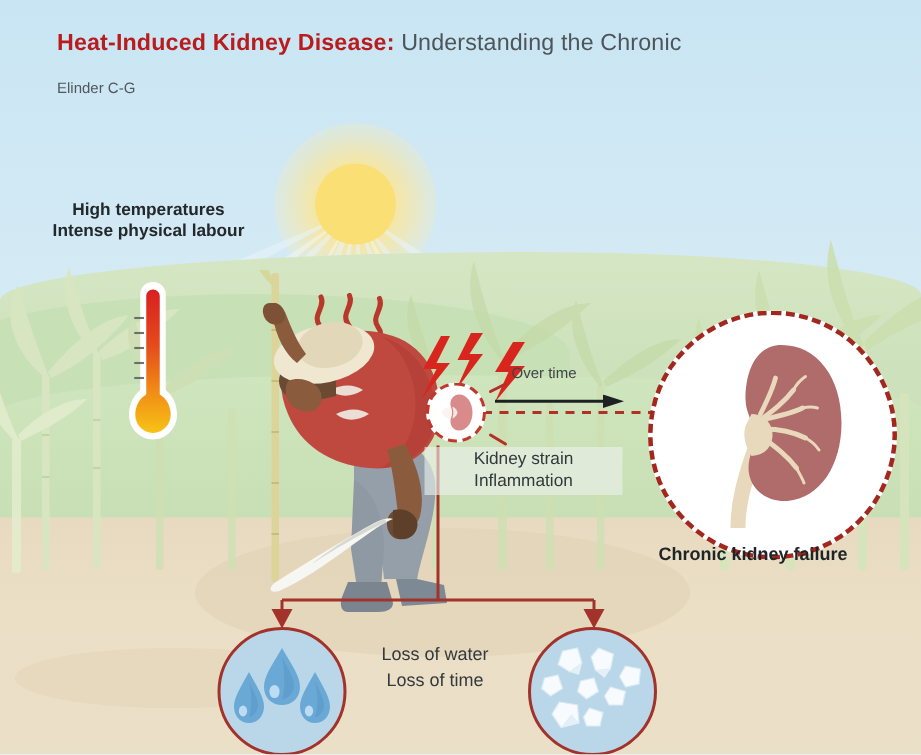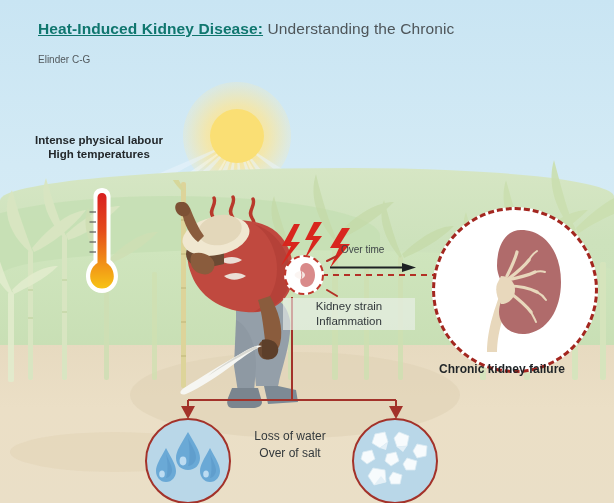--- a/index.html
+++ b/index.html
@@ -104,21 +104,21 @@
 
   
   .title {
     position: absolute;
     left: 38px; top: 20px;
     font-size: 15.5px;
     color: #3b4043;
     letter-spacing: .1px;
     white-space: nowrap;
   }
-  .title b { font-weight: 700; color: #0f766e; text-decoration: underline; }
+  .title b { font-weight: 700; color: #b91c1c; }
   .title .sub { font-weight: 400; color: #4e5559; }
 
   .author {
     position: absolute;
     left: 38px; top: 54px;
     font-size: 10px;
     color: #51585c;
     white-space: nowrap;
   }
 
@@ -519,31 +519,31 @@
     </g>
   </svg>
 
   <div class="title">
     <b>Heat-Induced Kidney Disease:</b><span class="sub"> Understanding the Chronic</span>
   </div>
 
   <div class="author">Elinder C-G</div>
 
   <div class="labour-label">
+    <div>High temperatures</div>
     <div>Intense physical labour</div>
-    <div>High temperatures</div>
   </div>
 
   <div class="over-time">Over time</div>
 
   <div class="kidney-strain">
     <div>Kidney strain</div>
     <div>Inflammation</div>
   </div>
 
   <div class="ckf-label">Chronic kidney failure</div>
 
   <div class="loss-label">
     <div>Loss of water</div>
-    <div>Over of salt</div>
+    <div>Loss of time</div>
   </div>
 
 </div>
 
 </body></html>

